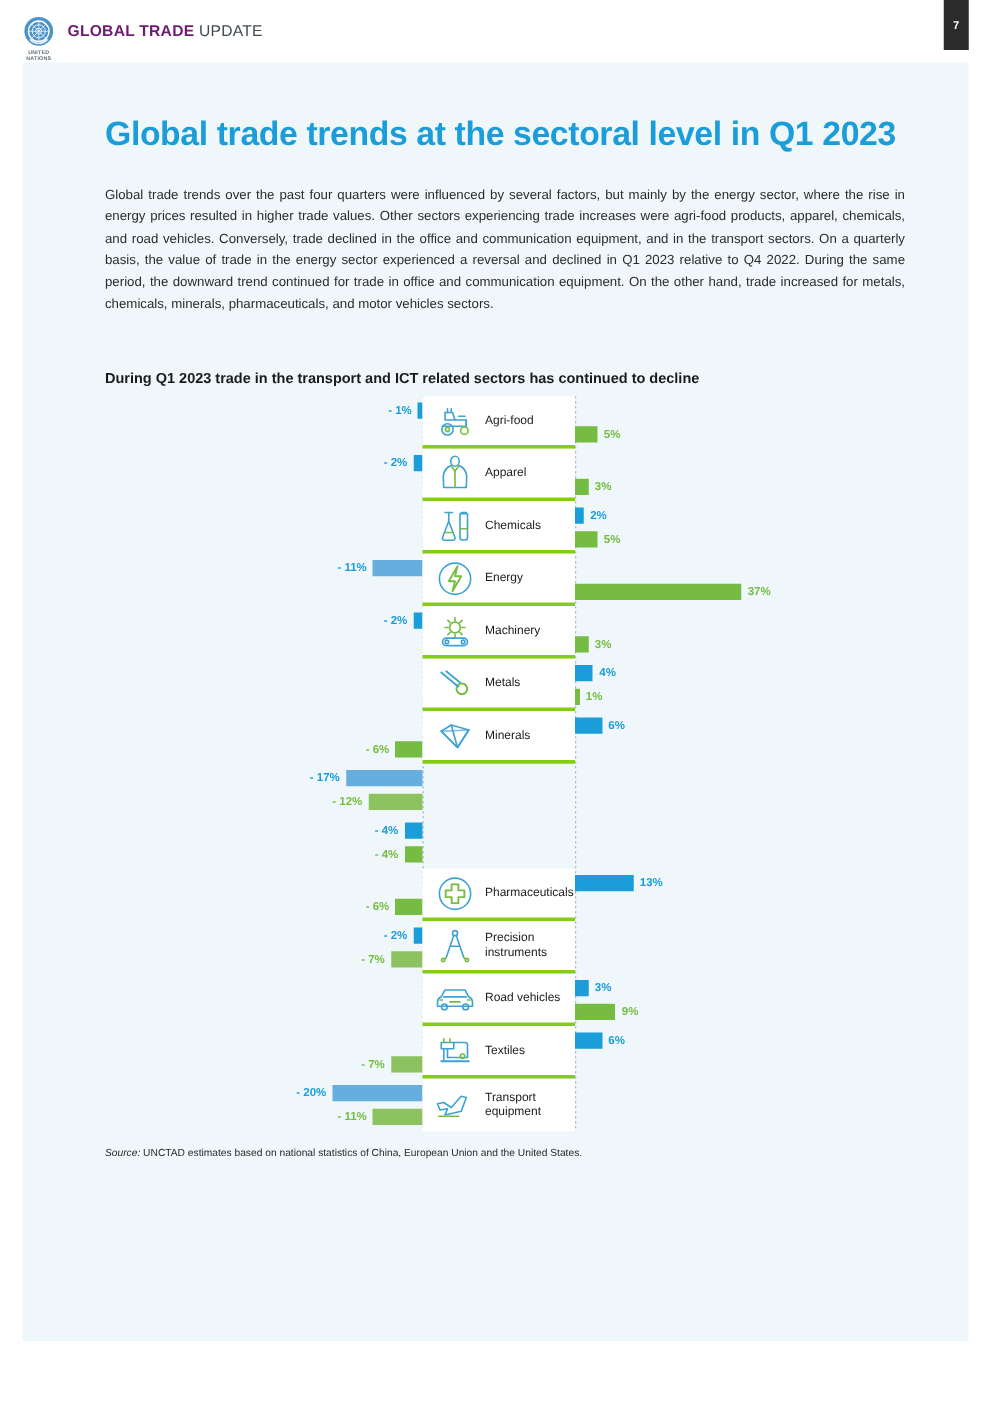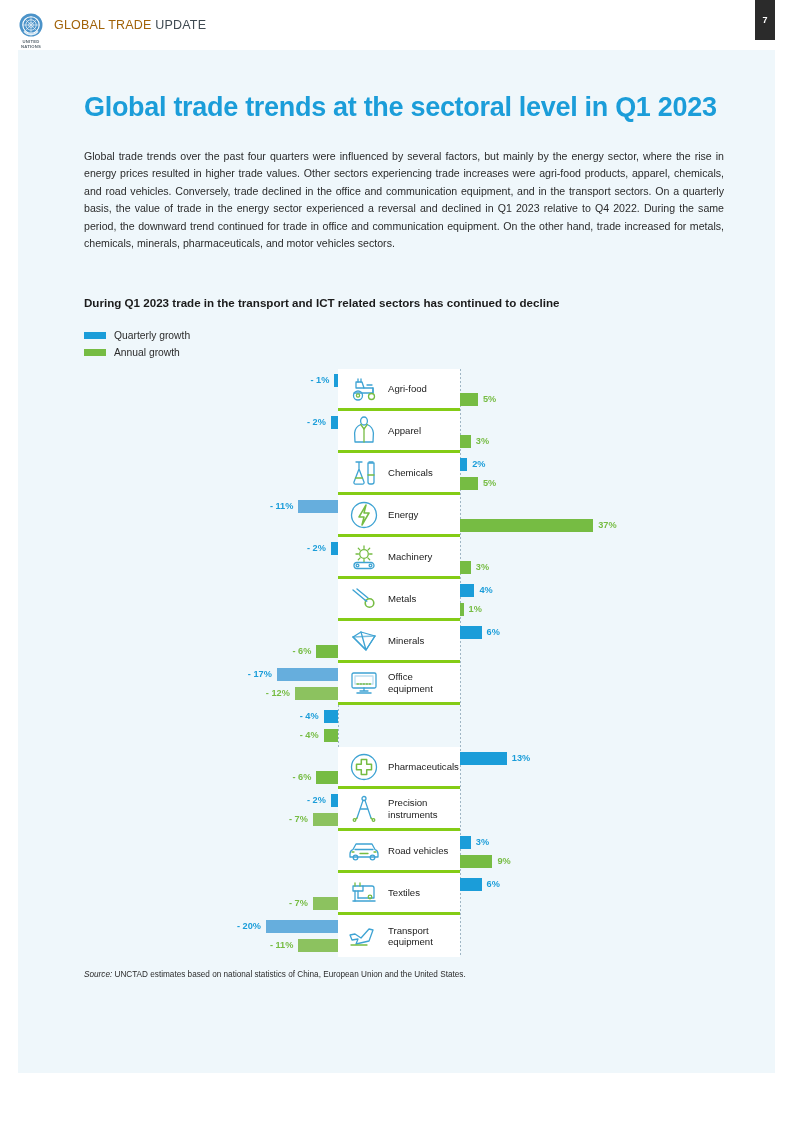--- a/index.html
+++ b/index.html
@@ -17,21 +17,21 @@
     background: #ffffff; display: flex; align-items: center;
   }
   .logo-block { display: flex; align-items: center; margin-left: 18px; }
   .un-emblem { width: 26px; height: 26px; position: relative; }
   .un-emblem svg { display: block; }
   .unctad-word {
     font-size: 4.2px; color: #5b6770; letter-spacing: .2px;
     text-align: center; line-height: 1.25; margin-top: 1px; font-weight: bold;
   }
   .brand { margin-left: 10px; font-size: 12.5px; letter-spacing: .2px; white-space: nowrap; }
-  .brand .b1 { color: #a16207; font-weight: normal; }
+  .brand .b1 { color: #701a75; font-weight: bold; }
   .brand .b2 { color: #3f4a52; font-weight: normal; }
 
   .page-tab {
     position: absolute; top: 0; right: 18px; width: 20px; height: 40px;
     background: #2b2b2b; color: #ffffff;
     display: flex; align-items: center; justify-content: center;
     font-size: 9px; font-weight: bold;
   }
 
   
@@ -153,30 +153,20 @@
 
   <div class="panel">
     <div class="content">
 
       <h1 class="title">Global trade trends at the sectoral level in Q1 2023</h1>
 
       <p class="intro">Global trade trends over the past four quarters were influenced by several factors, but mainly by the energy sector, where the rise in energy prices resulted in higher trade values. Other sectors experiencing trade increases were agri-food products, apparel, chemicals, and road vehicles. Conversely, trade declined in the office and communication equipment, and in the transport sectors. On a quarterly basis, the value of trade in the energy sector experienced a reversal and declined in Q1 2023 relative to Q4 2022.  During the same period, the downward trend continued for trade in office and communication equipment. On the other hand, trade increased for metals, chemicals, minerals, pharmaceuticals, and motor vehicles sectors.</p>
 
       <h2 class="subtitle">During Q1 2023 trade in the transport and ICT related sectors has continued to decline</h2>
 
-      <div class="legend">
-        <div class="legend-row">
-          <span class="legend-swatch" style="background:#1b9dd9"></span>
-          <span class="legend-label">Quarterly growth</span>
-        </div>
-        <div class="legend-row">
-          <span class="legend-swatch" style="background:#76bc43"></span>
-          <span class="legend-label">Annual growth</span>
-        </div>
-      </div>
 
       <div class="chart" id="chart">
         <div class="axis-line" style="left:254px"></div>
         <div class="axis-line" style="left:376px"></div>
       <div class="chart-row">
             <div class="row-left">
               <div class="bar blue" style="top: 5px; height: 13px; width: 3.6px; left: 250.4px;"></div>
               <span class="bar-val blue" style="top: 5px; right: 8.6px;">- 1%</span>
             </div>
             <div class="row-center">
@@ -322,32 +312,20 @@
               <span class="bar-val blue" style="top: 5px; left: 26.6px;">6%</span>
             </div>
           </div>
           <div class="chart-row">
             <div class="row-left">
               <div class="bar blue pale" style="top: 5px; height: 13px; width: 61.2px; left: 192.8px;"></div>
               <span class="bar-val blue" style="top: 5px; right: 66.2px;">- 17%</span>
               <div class="bar green pale" style="top: 24px; height: 13px; width: 43.2px; left: 210.8px;"></div>
               <span class="bar-val green" style="top: 24px; right: 48.2px;">- 12%</span>
             </div>
-            <div class="row-center">
-              <div class="icon-cell">
-                <svg width="32" height="26" viewBox="0 0 32 26" fill="none" stroke="#3ea3d3" stroke-width="1.3" stroke-linecap="round" stroke-linejoin="round">
-      <rect x="4" y="3" width="24" height="15" rx="1.5"></rect>
-      <path d="M7 6h18v8H7z" opacity=".35"></path>
-      <path d="M12 21h8M16 18v3"></path>
-                  <path d="M9 23h14" stroke-width="1.5"></path>
-      <path d="M9 14h14" stroke="#76bc43" stroke-dasharray="1.5 1.5"></path>
-                </svg>
-              </div>
-              <div class="cat-label">Office equipment</div>
-            </div>
             <div class="row-right"></div>
           </div>
           <div class="chart-row">
             <div class="row-left">
               <div class="bar blue" style="top: 5px; height: 13px; width: 14.4px; left: 239.6px;"></div>
               <span class="bar-val blue" style="top: 5px; right: 19.4px;">- 4%</span>
               <div class="bar green" style="top: 24px; height: 13px; width: 14.4px; left: 239.6px;"></div>
               <span class="bar-val green" style="top: 24px; right: 19.4px;">- 4%</span>
             </div>
             <div class="row-right"></div>

